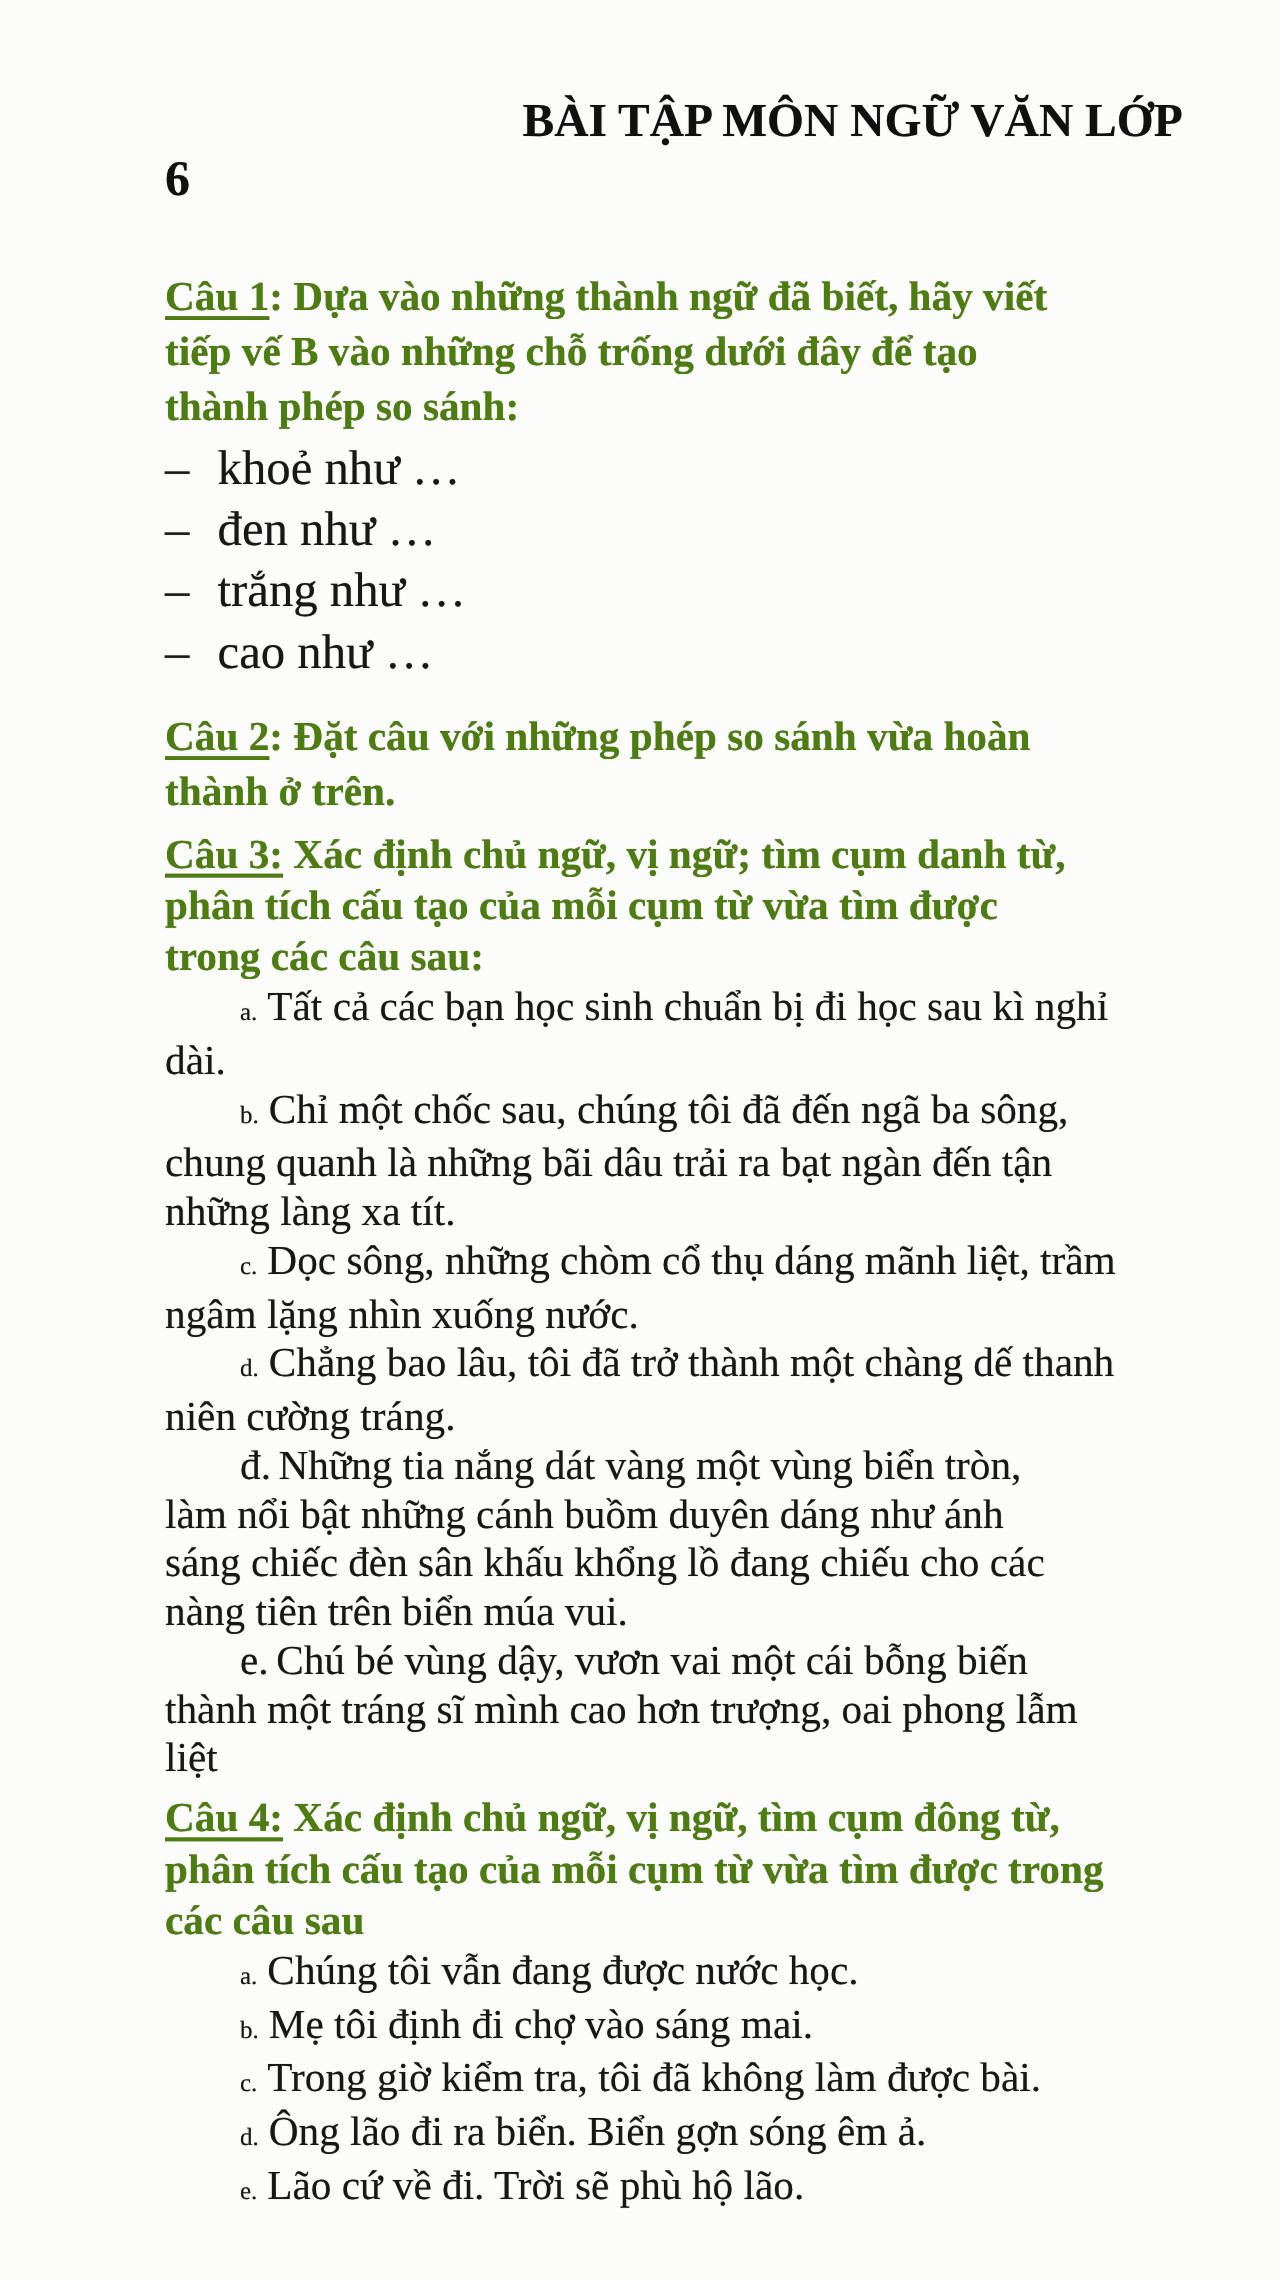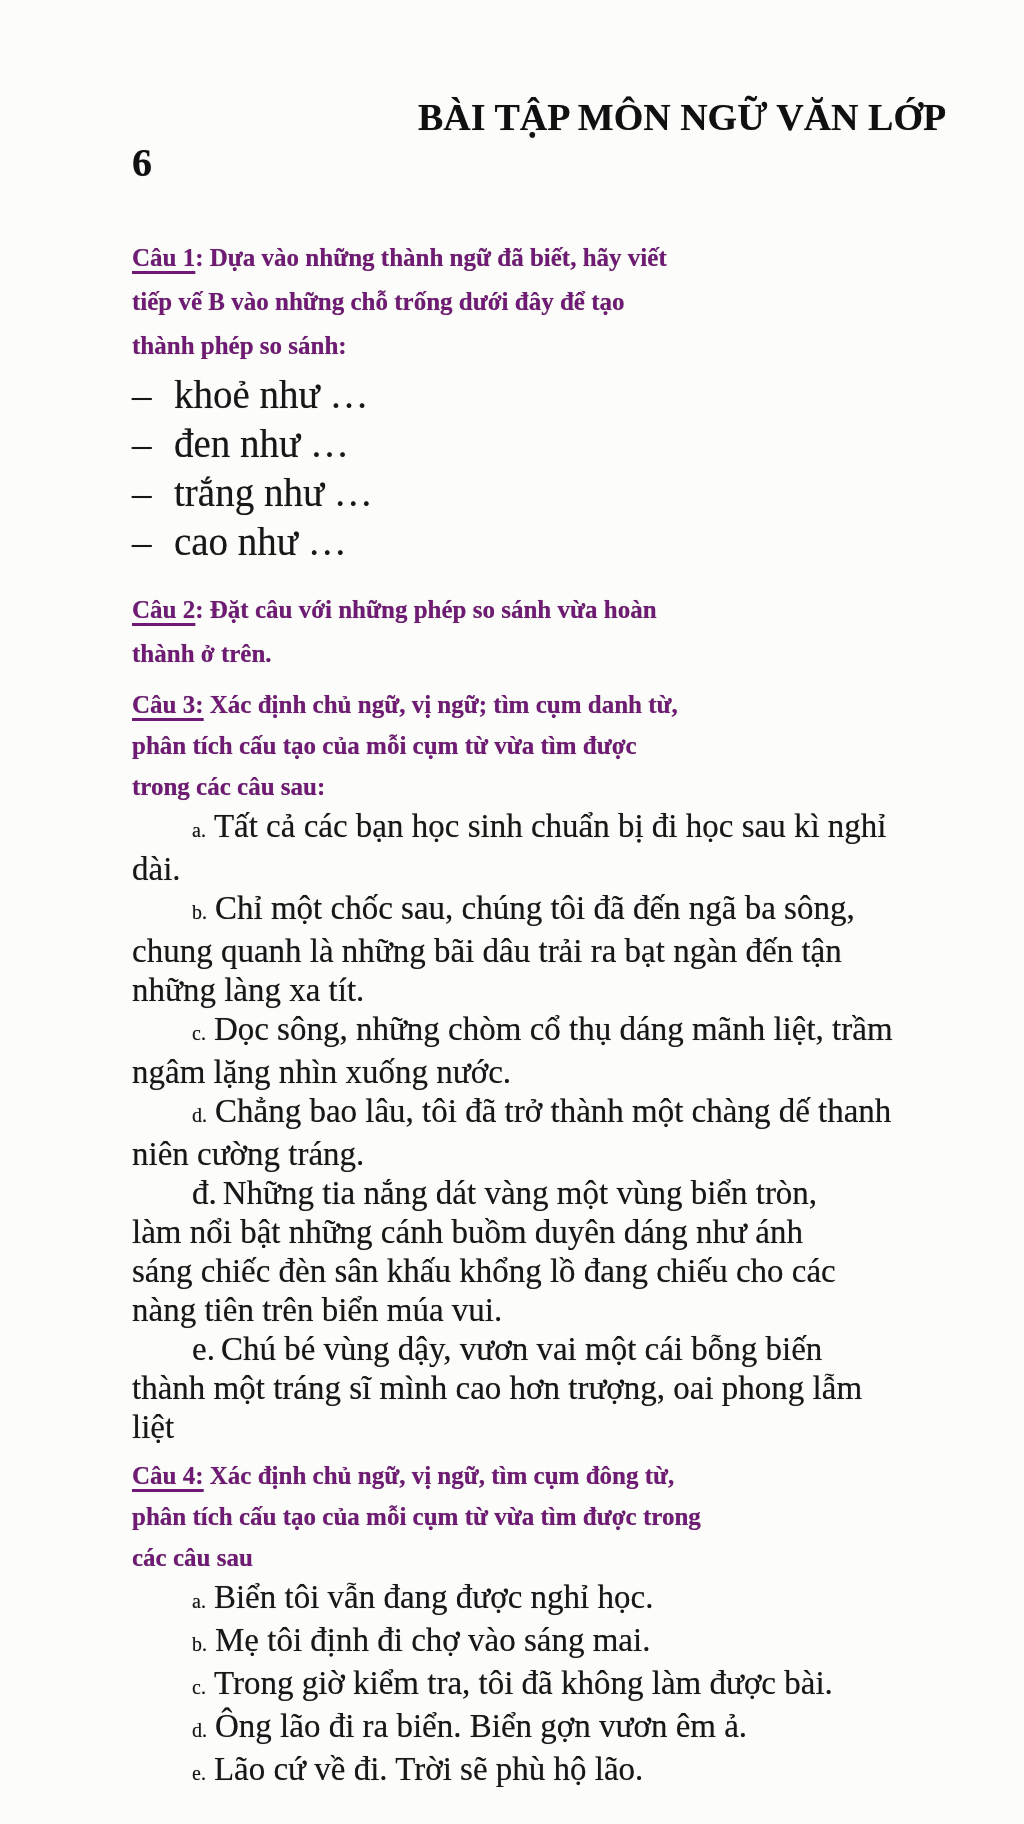--- a/index.html
+++ b/index.html
@@ -4,32 +4,32 @@
 <style>
   html,body{margin:0;padding:0;}
   body{
     width:1024px;height:1824px;overflow:hidden;
     background:#fcfcfa;
     font-family:"Liberation Serif","DejaVu Serif",serif;
     color:#171717;
   }
   .page{
     width:960px;height:1824px;overflow:hidden;
-    padding:94px 16px 0 132px;
+    padding:74px 16px 0 132px;
     box-sizing:border-box;
     text-shadow:0 0 0.7px rgba(25,25,25,0.55);
   }
   .header{margin-bottom:50px;}
   .title{
     font-weight:bold;font-size:38px;line-height:46px;
     margin-left:286px;white-space:nowrap;color:#101010;
   }
   .grade{font-weight:bold;font-size:40px;line-height:46px;color:#101010;}
   .q{
-    font-weight:bold;font-size:25px;white-space:pre-line;color:#701a75;
+    font-weight:bold;font-size:33px;white-space:pre-line;color:#4d7c0f;
   }
   .q .qlabel{
     text-decoration:underline;
     text-decoration-thickness:3px;
     text-underline-offset:5px;
   }
   .q1{line-height:44px;}
   .q2{line-height:44px;margin-top:22px;}
   .q3{line-height:41px;margin-top:8px;}
   .q4{line-height:41px;margin-top:8px;}
@@ -88,20 +88,20 @@
     <div class="item"><span class="marker full">e.</span><span>Chú bé vùng dậy, vươn vai một cái bỗng biến
 thành một tráng sĩ mình cao hơn trượng, oai phong lẫm
 liệt</span></div>
   </div>
 
   <div class="q q4"><span class="qlabel">Câu 4:</span><span> Xác định chủ ngữ, vị ngữ, tìm cụm đông từ,
 phân tích cấu tạo của mỗi cụm từ vừa tìm được trong
 các câu sau</span></div>
 
   <div class="items">
-    <div class="item"><span class="marker">a.</span><span>Biển tôi vẫn đang được nghỉ học.</span></div>
+    <div class="item"><span class="marker">a.</span><span>Chúng tôi vẫn đang được nước học.</span></div>
     <div class="item"><span class="marker">b.</span><span>Mẹ tôi định đi chợ vào sáng mai.</span></div>
     <div class="item"><span class="marker">c.</span><span>Trong giờ kiểm tra, tôi đã không làm được bài.</span></div>
-    <div class="item"><span class="marker">d.</span><span>Ông lão đi ra biển. Biển gợn vươn êm ả.</span></div>
+    <div class="item"><span class="marker">d.</span><span>Ông lão đi ra biển. Biển gợn sóng êm ả.</span></div>
     <div class="item"><span class="marker">e.</span><span>Lão cứ về đi. Trời sẽ phù hộ lão.</span></div>
   </div>
 
 </div>
 
 </body></html>

